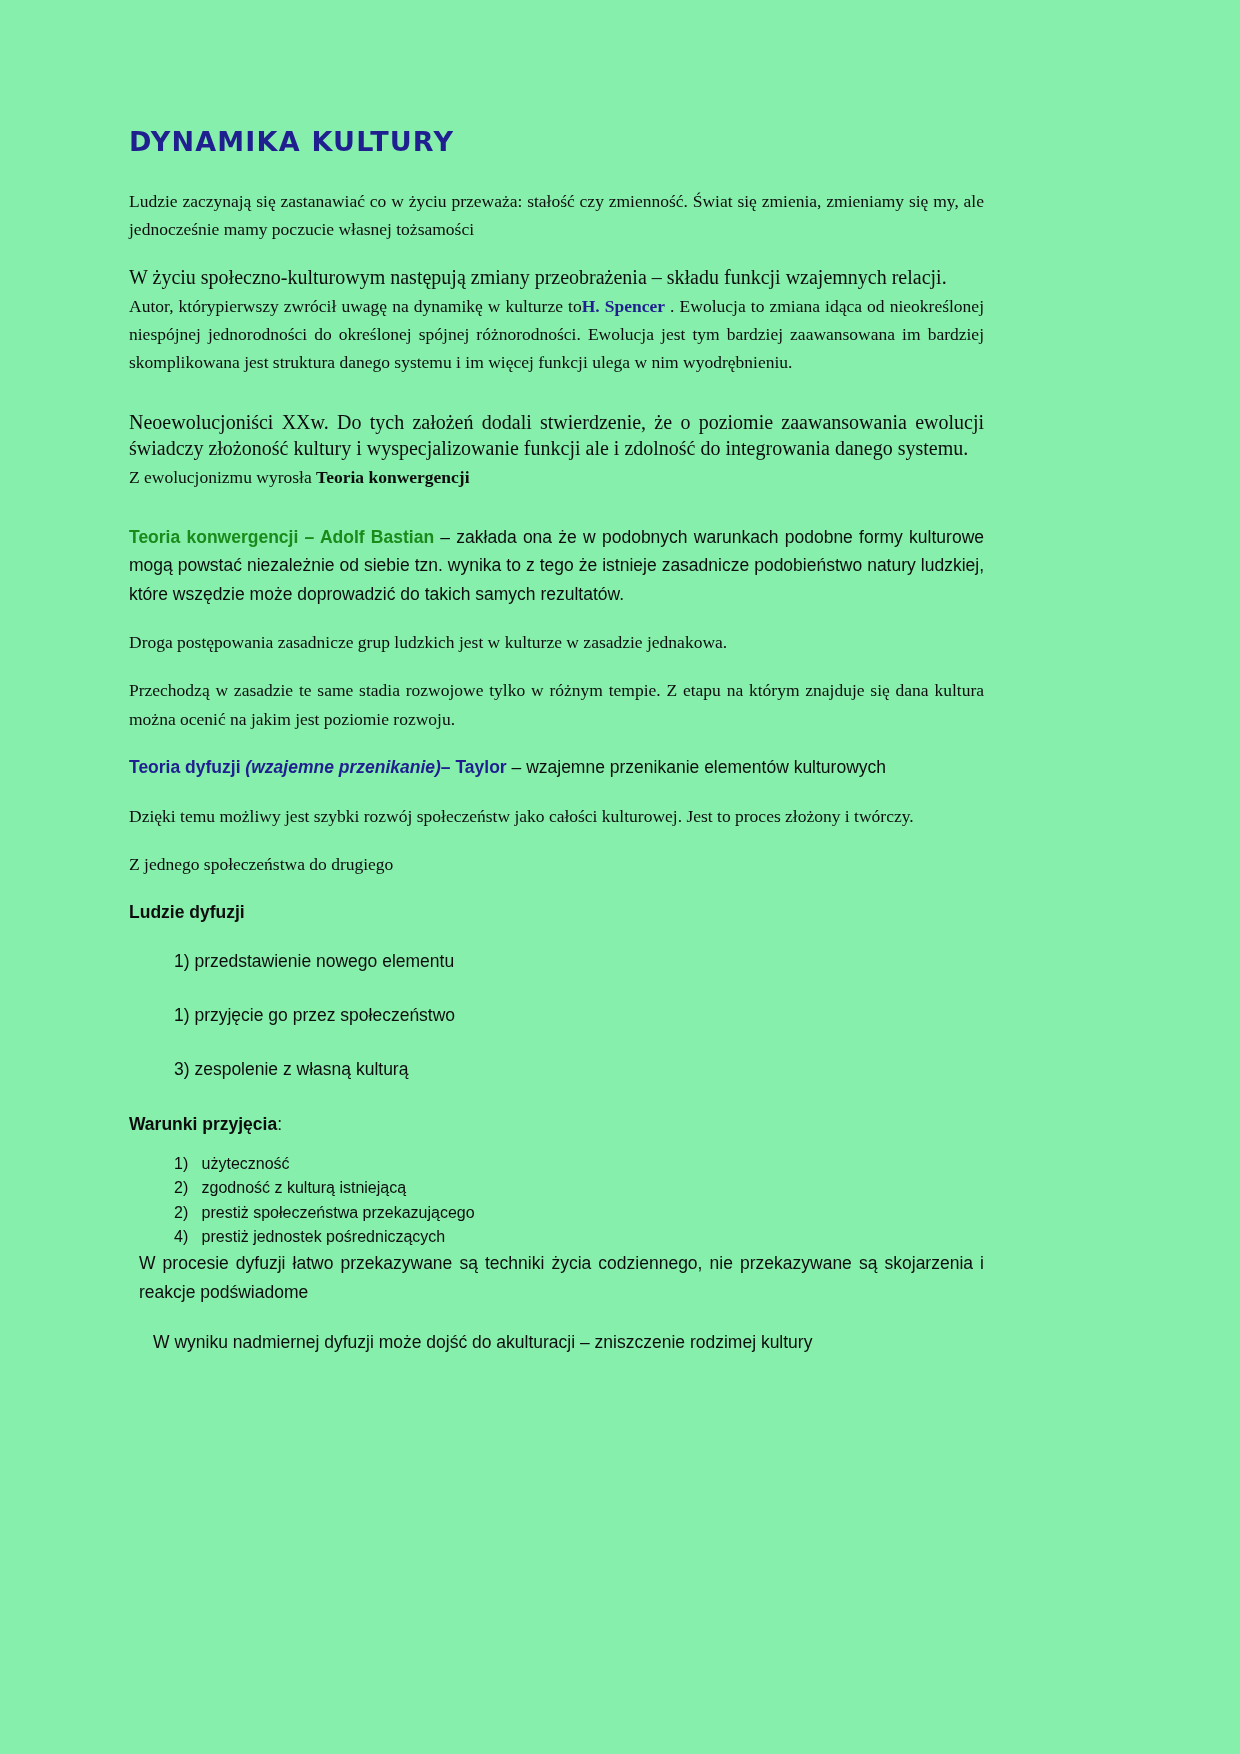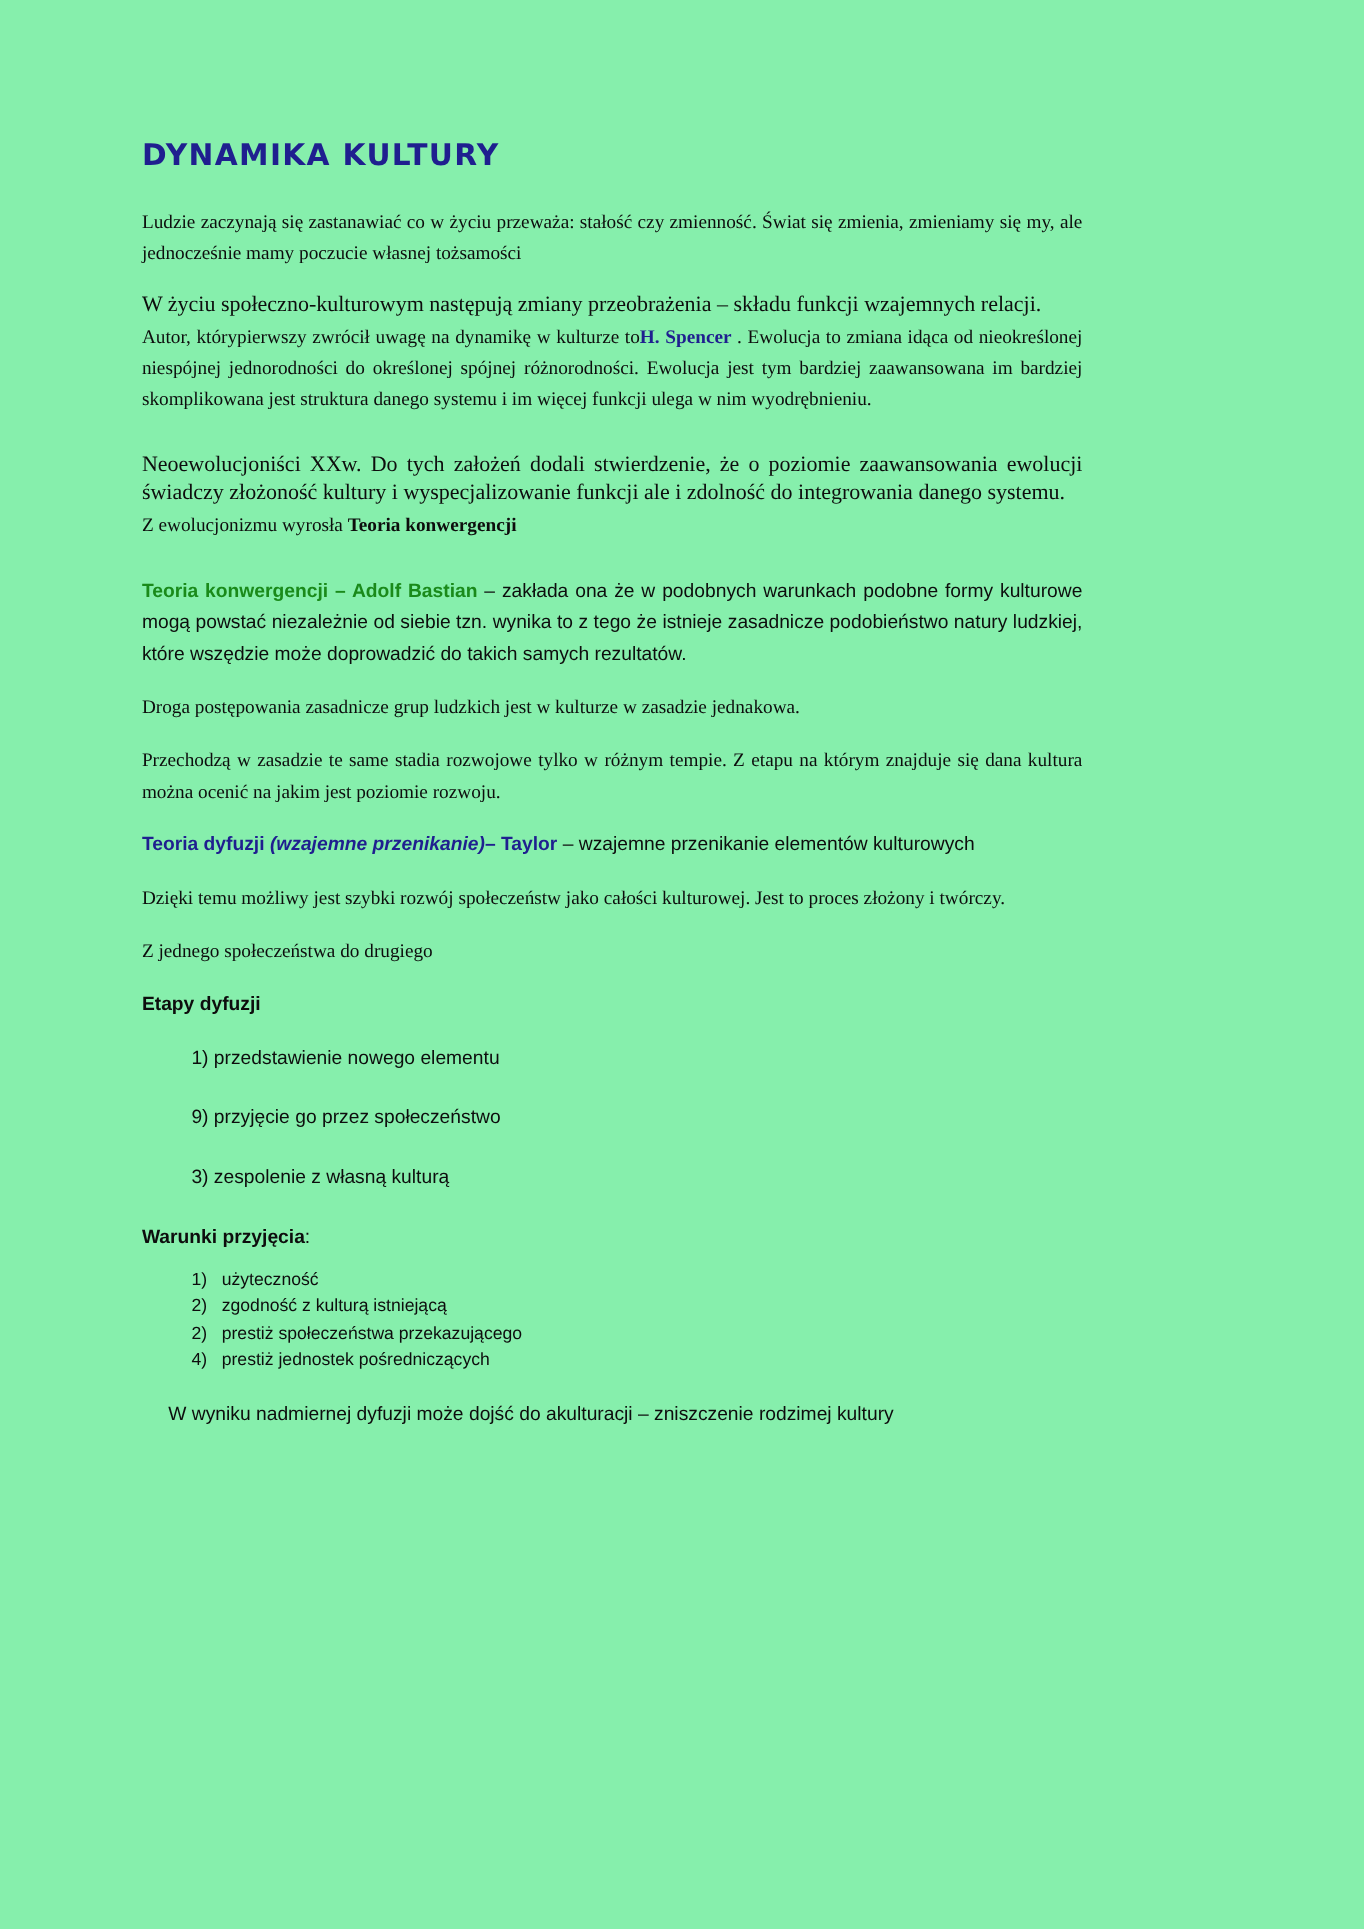--- a/index.html
+++ b/index.html
@@ -153,36 +153,37 @@
     <p class="p-sans">Droga postępowania zasadnicze grup ludzkich jest w kulturze w zasadzie jednakowa.</p>
 
     <p class="p-sans">Przechodzą w zasadzie te same stadia rozwojowe tylko w różnym tempie. Z etapu na którym znajduje się dana kultura można ocenić na jakim jest poziomie rozwoju.</p>
 
     <p class="h-colored"><span class="blue-b">Teoria dyfuzji </span><span class="blue-b i">(wzajemne przenikanie)</span><span class="blue-b">– Taylor</span><span> – wzajemne  przenikanie elementów kulturowych</span></p>
 
     <p class="p-sans">Dzięki temu możliwy jest szybki rozwój społeczeństw jako całości kulturowej. Jest to proces złożony i twórczy.</p>
 
     <p class="p-sans">Z jednego społeczeństwa do drugiego</p>
 
-    <p class="h-bold">Etapy dyfuzji</p>
+    <p class="h-bold">Ludzie dyfuzji</p>
 
     <ul class="list-spaced">
       <li>1) przedstawienie nowego elementu</li>
-      <li>9) przyjęcie go przez społeczeństwo</li>
+      <li>1) przyjęcie go przez społeczeństwo</li>
       <li>3) zespolenie z własną kulturą</li>
     </ul>
 
     <p class="h-bold" style="margin-bottom:14px;"><span class="b">Warunki przyjęcia</span><span style="font-weight:normal;">:</span></p>
 
     <ul class="list-tight">
       <li>1)   użyteczność</li>
       <li>2)   zgodność z kulturą istniejącą</li>
       <li>2)   prestiż społeczeństwa przekazującego</li>
       <li>4)   prestiż jednostek pośredniczących</li>
     </ul>
 
+    <p class="indent-para pad">W procesie dyfuzji łatwo przekazywane są techniki życia codziennego, nie przekazywane są skojarzenia i reakcje podświadome</p>
 
     <div class="gap-md"></div>
 
     <p class="indent-para" style="padding-left:24px;">W wyniku nadmiernej dyfuzji może dojść do akulturacji – zniszczenie rodzimej kultury</p>
 
   </div>
 </div>
 
 </body></html>

